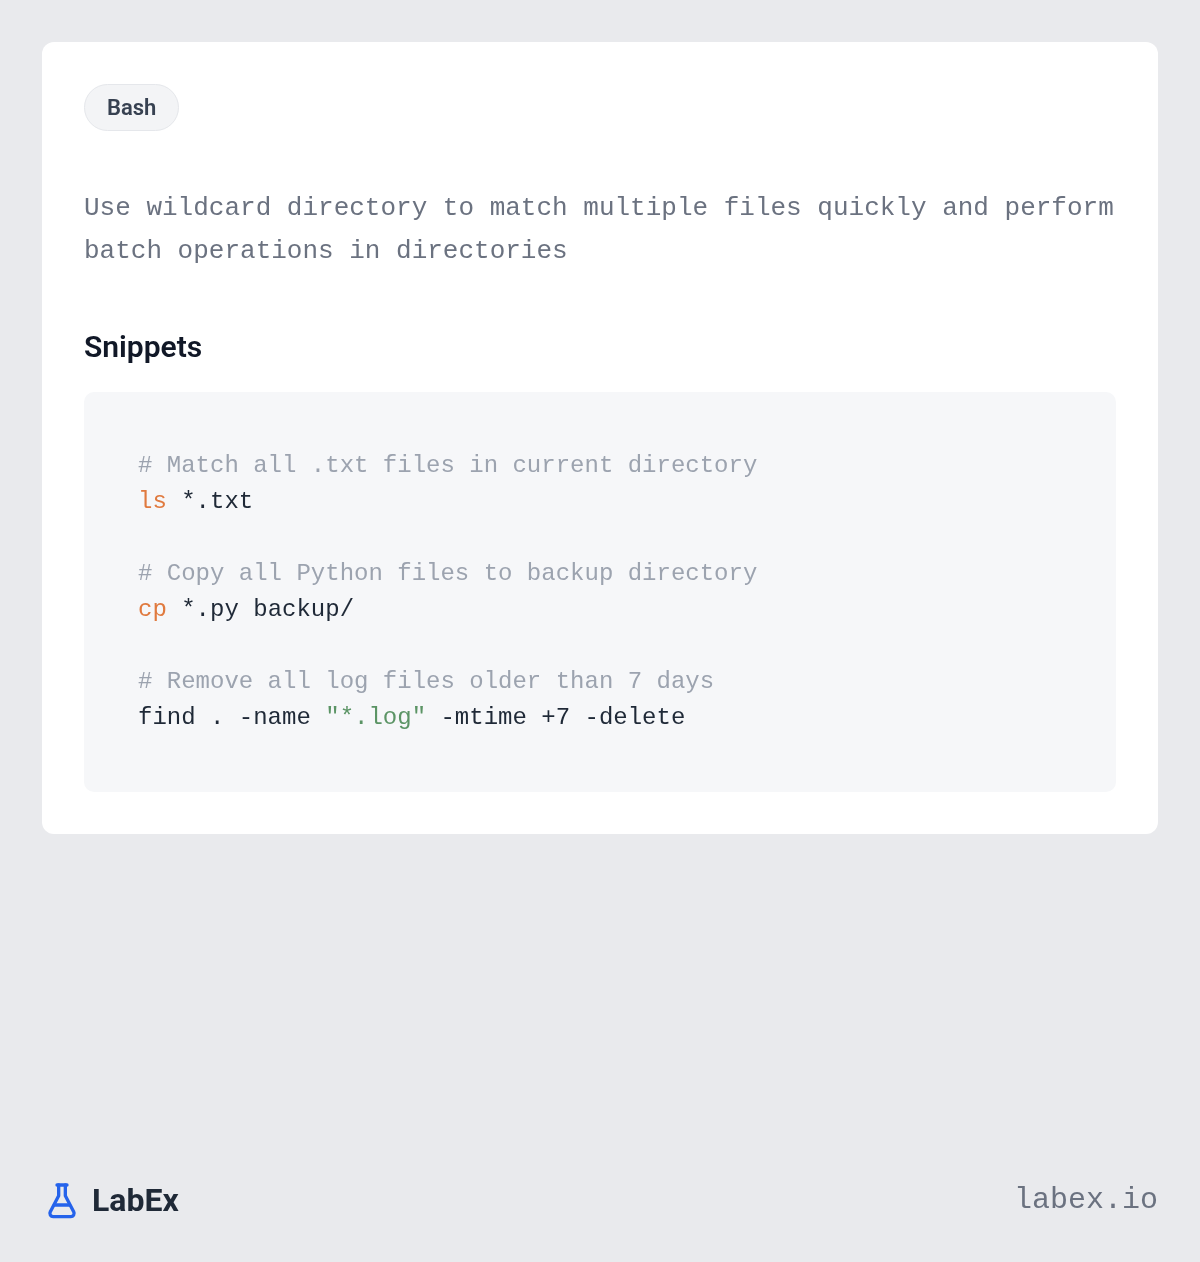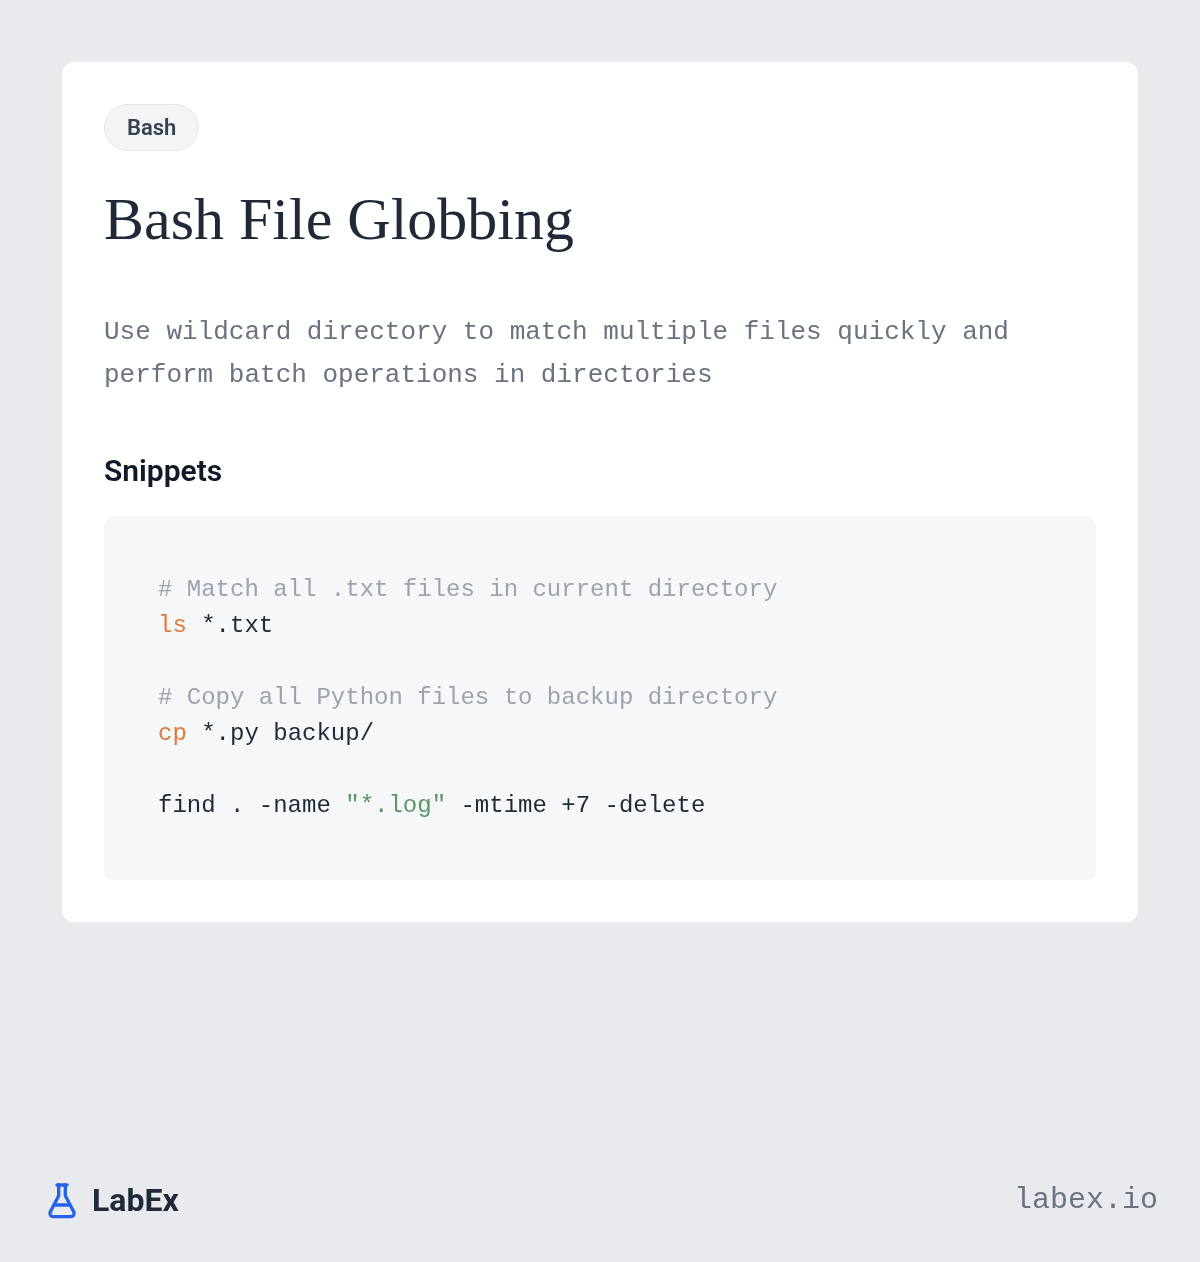--- a/index.html
+++ b/index.html
@@ -13,21 +13,21 @@
   font-family: -apple-system, BlinkMacSystemFont, "Segoe UI", Roboto, Helvetica, Arial, sans-serif;
   width: 1200px;
   min-height: 1262px;
   display: flex;
   flex-direction: column;
 }
 
 .card {
   background: #ffffff;
   border-radius: 12px;
-  margin: 62px;
+  margin: 42px;
   padding: 42px;
   flex: 0 0 auto;
 }
 
 .tag {
   display: inline-block;
   background: #f3f4f6;
   border: 1px solid #e5e7eb;
   border-radius: 999px;
   padding: 10px 22px;
@@ -101,29 +101,29 @@
   font-family: "SFMono-Regular", Consolas, "Liberation Mono", Menlo, monospace;
   font-size: 30px;
   color: #6b7280;
 }
 </style>
 </head>
 <body>
 
 <div class="card">
   <span class="tag">Bash</span>
-  <h1 class="title">Bash File Globbing</h1>
   <p class="description">Use wildcard directory to match multiple files quickly and perform batch operations in directories</p>
   <h2 class="snippets-heading">Snippets</h2>
   <pre class="code-block" id="code-block"><span class="comment"># Match all .txt files in current directory</span>
 <span class="cmd">ls</span> *.txt
 
 <span class="comment"># Copy all Python files to backup directory</span>
 <span class="cmd">cp</span> *.py backup/
 
+<span class="comment"># Remove all log files older than 7 days</span>
 find . -name <span class="string">"*.log"</span> -mtime +7 -delete</pre>
 </div>
 
 <div class="footer">
   <div class="logo">
     <svg width="40" height="40" viewBox="0 0 24 24" fill="none" stroke="#2563eb" stroke-width="2" stroke-linecap="round" stroke-linejoin="round">
       <path d="M9 3h6"></path>
       <path d="M10 3v6.5L5 19a2 2 0 0 0 1.8 3h10.4A2 2 0 0 0 19 19l-5-9.5V3"></path>
       <path d="M7.5 15h9"></path>
     </svg>

